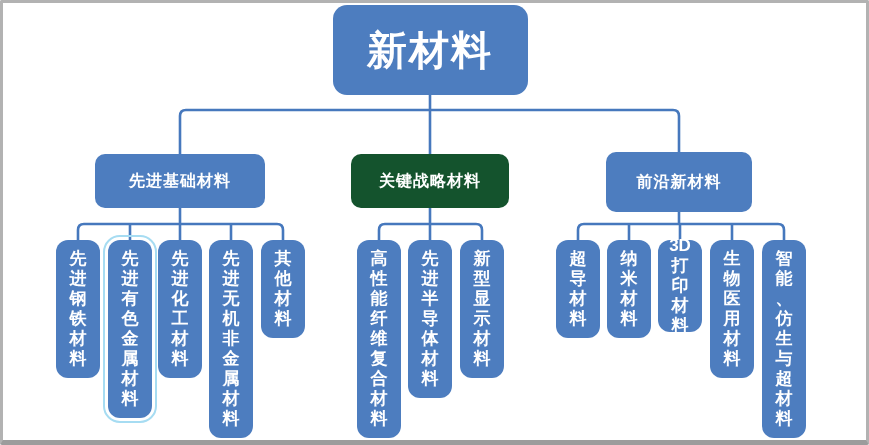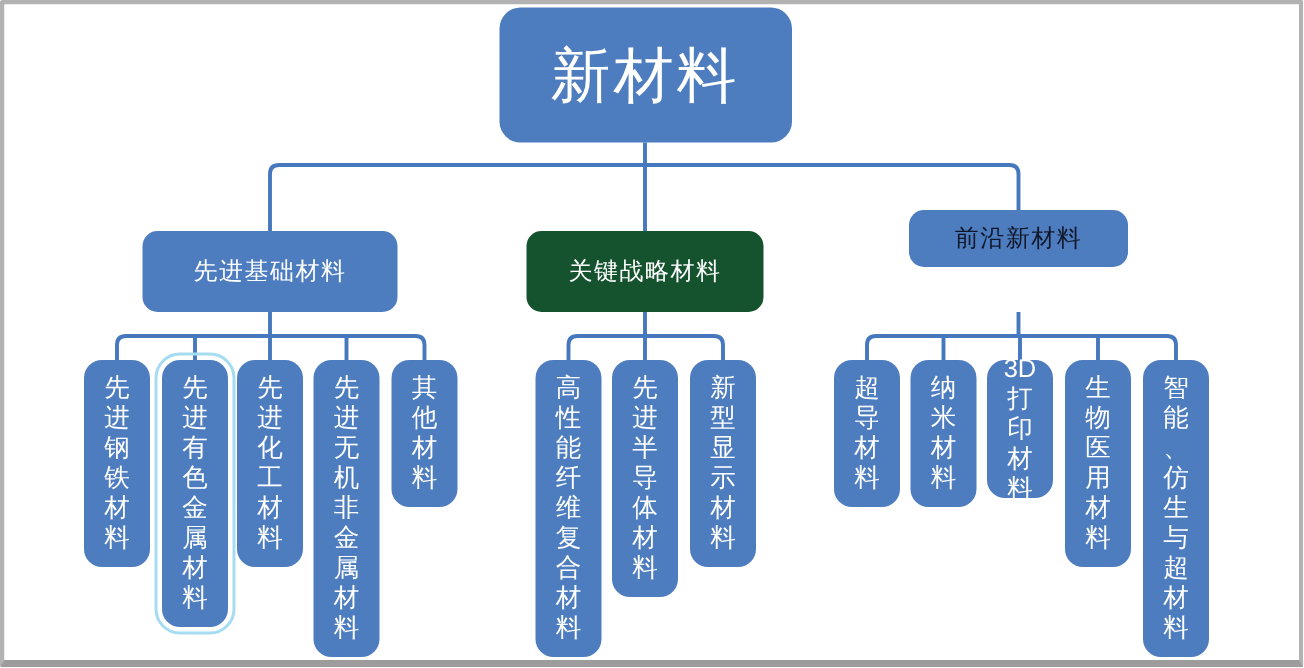--- a/index.html
+++ b/index.html
@@ -1,20 +1,20 @@
 <!DOCTYPE html>
 <html><head>
 <meta charset="utf-8">
 <style>
   html,body{margin:0;padding:0;background:#ffffff;}
   body{font-family:"Liberation Sans","DejaVu Sans",sans-serif;}
   #stage{position:relative;width:869px;height:445px;background:#ffffff;overflow:hidden;}
   #frame{position:absolute;inset:0;border:3px solid #b2b2b2;border-bottom:5px solid #9c9c9c;box-sizing:border-box;border-radius:2px;pointer-events:none;}
   #connectors{position:absolute;left:0;top:0;width:869px;height:445px;}
-  .node{position:absolute;background:#4d7dbf;color:#ffffff;display:flex;align-items:center;justify-content:center;font-weight:normal;box-sizing:border-box;}
+  .node{position:absolute;background:#4d7dbf;color:#ffffff;display:flex;align-items:center;justify-content:center;font-weight:bold;box-sizing:border-box;}
   .root{border-radius:14px;font-size:40px;letter-spacing:2px;}
   .branch{border-radius:10px;font-size:16px;letter-spacing:1px;}
   .leaf{border-radius:11px;font-size:17px;flex-direction:column;line-height:20px;border-radius:12px;}
   .leaf span{display:block;text-align:center;}
   .leaf.selected{outline:2px solid #a6dcf2;outline-offset:3px;}
 </style>
 </head>
 <body>
 
 <div id="stage">
@@ -89,21 +89,21 @@
         <span>料</span>
       </div>
       <div class="node leaf" title="新型显示材料" style="left: 460px; top: 240px; width: 44px; height: 138px; background: rgb(77, 125, 191); color: rgb(255, 255, 255);">
         <span>新</span>
         <span>型</span>
         <span>显</span>
         <span>示</span>
         <span>材</span>
         <span>料</span>
       </div>
-      <div class="node branch" style="left: 606px; top: 140px; width: 146px; height: 38px; background: rgb(77, 125, 191); color: #0f172a;">前沿新材料</div>
+      <div class="node branch" style="left: 606px; top: 152px; width: 146px; height: 60px; background: rgb(77, 125, 191); color: #ffffff;">前沿新材料</div>
       <div class="node leaf" title="超导材料" style="left: 556px; top: 240px; width: 44px; height: 98px; background: rgb(77, 125, 191); color: rgb(255, 255, 255);">
         <span>超</span>
         <span>导</span>
         <span>材</span>
         <span>料</span>
       </div>
       <div class="node leaf" title="纳米材料" style="left: 607px; top: 240px; width: 44px; height: 98px; background: rgb(77, 125, 191); color: rgb(255, 255, 255);">
         <span>纳</span>
         <span>米</span>
         <span>材</span>

